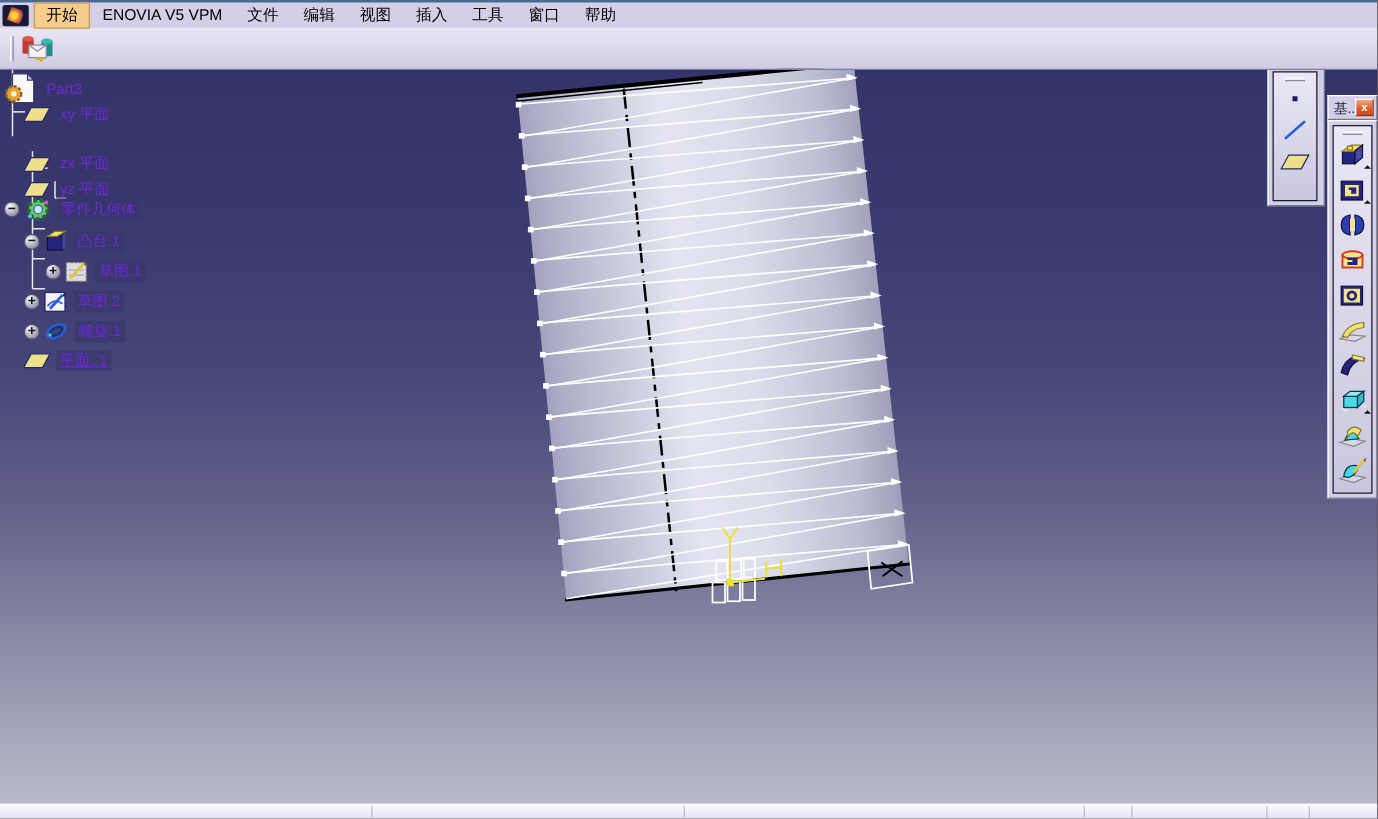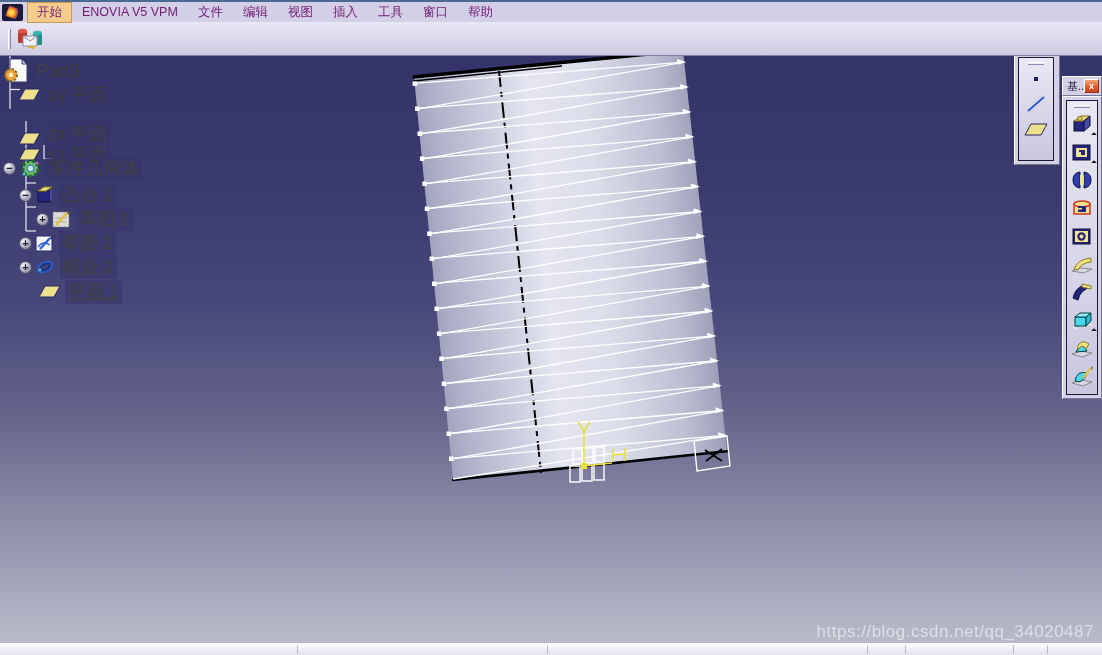--- a/index.html
+++ b/index.html
@@ -8,38 +8,38 @@
   #app { position:relative; width:1102px; height:655px; overflow:hidden; background:#D3CFE6; }
 
   
   #menubar { position:absolute; left:0; top:0; width:1102px; height:22px;
     background:#D3CFE6; border-top:2px solid #4A6A94; display:flex; align-items:center; z-index:30; }
   .logo { width:21px; height:17px; margin:0 4px 0 2px; border-radius:2px;
     background:#1A1A3A; position:relative; overflow:hidden; flex:0 0 auto; }
   .logo::after { content:""; position:absolute; left:5px; top:3px; width:11px; height:11px;
     background:radial-gradient(circle at 40% 55%, #FFD24A 0 25%, #E86A1A 55%, #7A3A9A 80%, transparent 85%);
     transform:rotate(20deg); }
-  .menu-item { padding:2px 10px; font-size:12.5px; color:#701a75; white-space:nowrap; cursor:default; }
+  .menu-item { padding:2px 10px; font-size:12.5px; color:#000000; white-space:nowrap; cursor:default; }
   .menu-item.highlight { background:#F4CC8D; border:1px solid #C79B55; padding:1px 9px; }
 
   
   #toolbar-top { position:absolute; left:0; top:22px; width:1102px; height:34px;
     background:linear-gradient(#E9E7F5,#CFCBE3); border-bottom:1px solid #7E7CA2; z-index:29; }
   .drag-handle { position:absolute; left:8px; top:7px; width:3px; height:20px;
     border-left:1px solid #FFFFFF; border-right:1px solid #8A88AC; }
 
   
   #viewport { position:absolute; left:0; top:56px; width:1102px; height:587px;
     background:linear-gradient(#34346A 0%, #3A3A6F 22%, #47477A 42%, #62628A 60%, #8A8BA6 78%, #A9AABF 92%, #B8B9C8 100%); z-index:1; }
   #scene { position:absolute; left:0; top:0; z-index:2; }
 
   
   #tree { position:absolute; left:0; top:56px; width:260px; height:300px; z-index:5; }
   .tree-row { position:absolute; display:flex; align-items:center; }
-  .tree-label { color:#404040; font-size:18px; padding:0 3px; margin-left:4px;
+  .tree-label { color:#6d28d9; font-size:12px; padding:0 3px; margin-left:4px;
     background:rgba(52,52,104,0.55); white-space:nowrap; cursor:default; }
   .tree-label.underlined { text-decoration:underline; }
   .expander { width:13px; height:13px; border-radius:50%; flex:0 0 auto;
     background:radial-gradient(circle at 35% 30%, #FFFFFF, #B9B9C9 45%, #6E6E86 100%);
     border:1px solid #50506A; color:#101020; font-size:11px; line-height:11px;
     text-align:center; font-weight:bold; cursor:pointer; }
 
   
   .tb-float { position:absolute; z-index:20; }
   .tb-title { height:20px; background:#D3CFE6; border:1px solid #FFFFFF;
@@ -307,21 +307,21 @@
       <svg width="22" height="20" viewBox="0 0 22 20" style="margin-left:2px;">
         <g fill="none" stroke="#2B5FD6" stroke-width="1.8">
           <ellipse cx="11" cy="10" rx="8" ry="4.5" transform="rotate(-28 11 10)"></ellipse>
           <ellipse cx="11" cy="10" rx="5" ry="2.8" transform="rotate(-28 11 10)" stroke="#12347E"></ellipse>
         </g>
         <circle cx="6" cy="13" r="1.4" fill="#45C8D8"></circle>
       </svg>
       <span class="tree-label">螺旋.1</span>
     </div>
 
-    <div class="tree-row" style="left:39px; top:224px;">
+    <div class="tree-row" style="left:19px; top:224px;font-family:Liberation Mono, monospace;">
       <svg width="22" height="14" viewBox="0 0 22 14">
         <polygon points="6,1 21,1 15,12 0,12" fill="#EDE08A" stroke="#26266A"></polygon>
       </svg>
       <span class="tree-label underlined">平面.1</span>
     </div>
   </div>
 
   <div class="tb-float" style="left:1014px; top:33px; width:46px;">
     <div class="tb-title">
       <span class="tb-title-text">参..</span>
@@ -439,21 +439,20 @@
             <polygon points="2,19 11,16 22,18 13,22" fill="#D8D8E4" stroke="#888"></polygon>
             <path d="M5,17 Q7,6 17,9 Q15,16 9,18 Z" fill="#49D8E8" stroke="#0A3A44"></path>
             <line x1="13" y1="14" x2="21" y2="4" stroke="#E2C24A" stroke-width="2.4"></line>
             <polygon points="21,4 23,2 22,6" fill="#5A4A1A"></polygon>
           </svg>
         </div>
       </div>
     </div>
   </div>
 
-  <div id="watermark">https://blog.csdn.net/qq_34020487</div>
 
   <div id="statusbar">
     <div class="status-tick" style="left:297px;"></div>
     <div class="status-tick" style="left:547px;"></div>
     <div class="status-tick" style="left:867px;"></div>
     <div class="status-tick" style="left:905px;"></div>
     <div class="status-tick" style="left:1013px;"></div>
     <div class="status-tick" style="left:1047px;"></div>
   </div>
 

